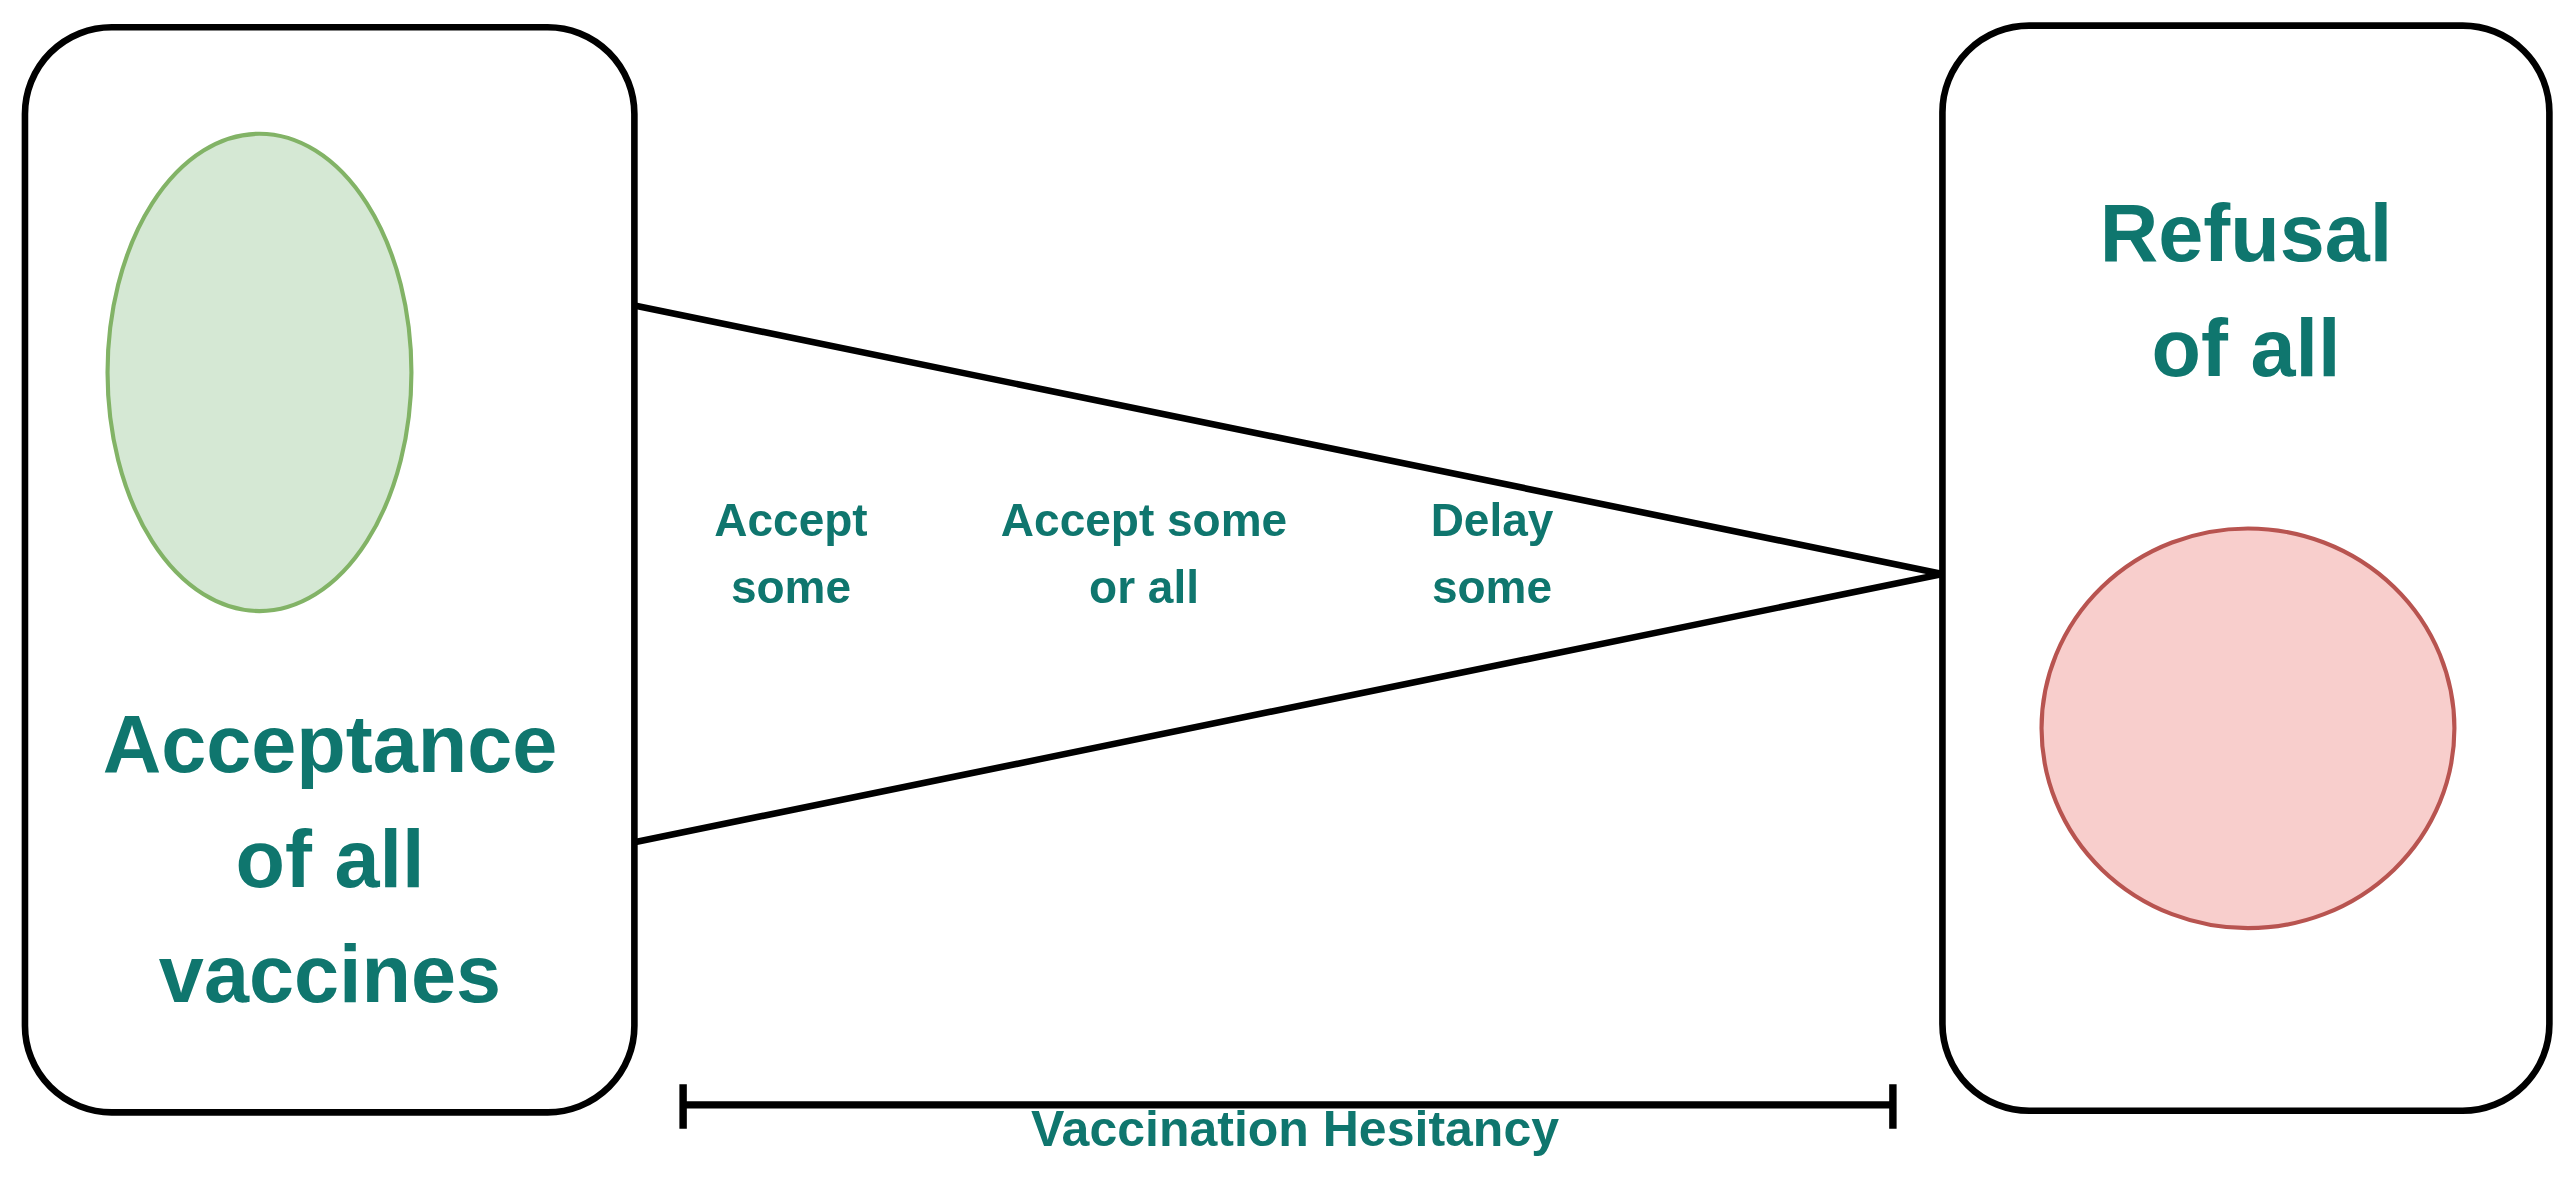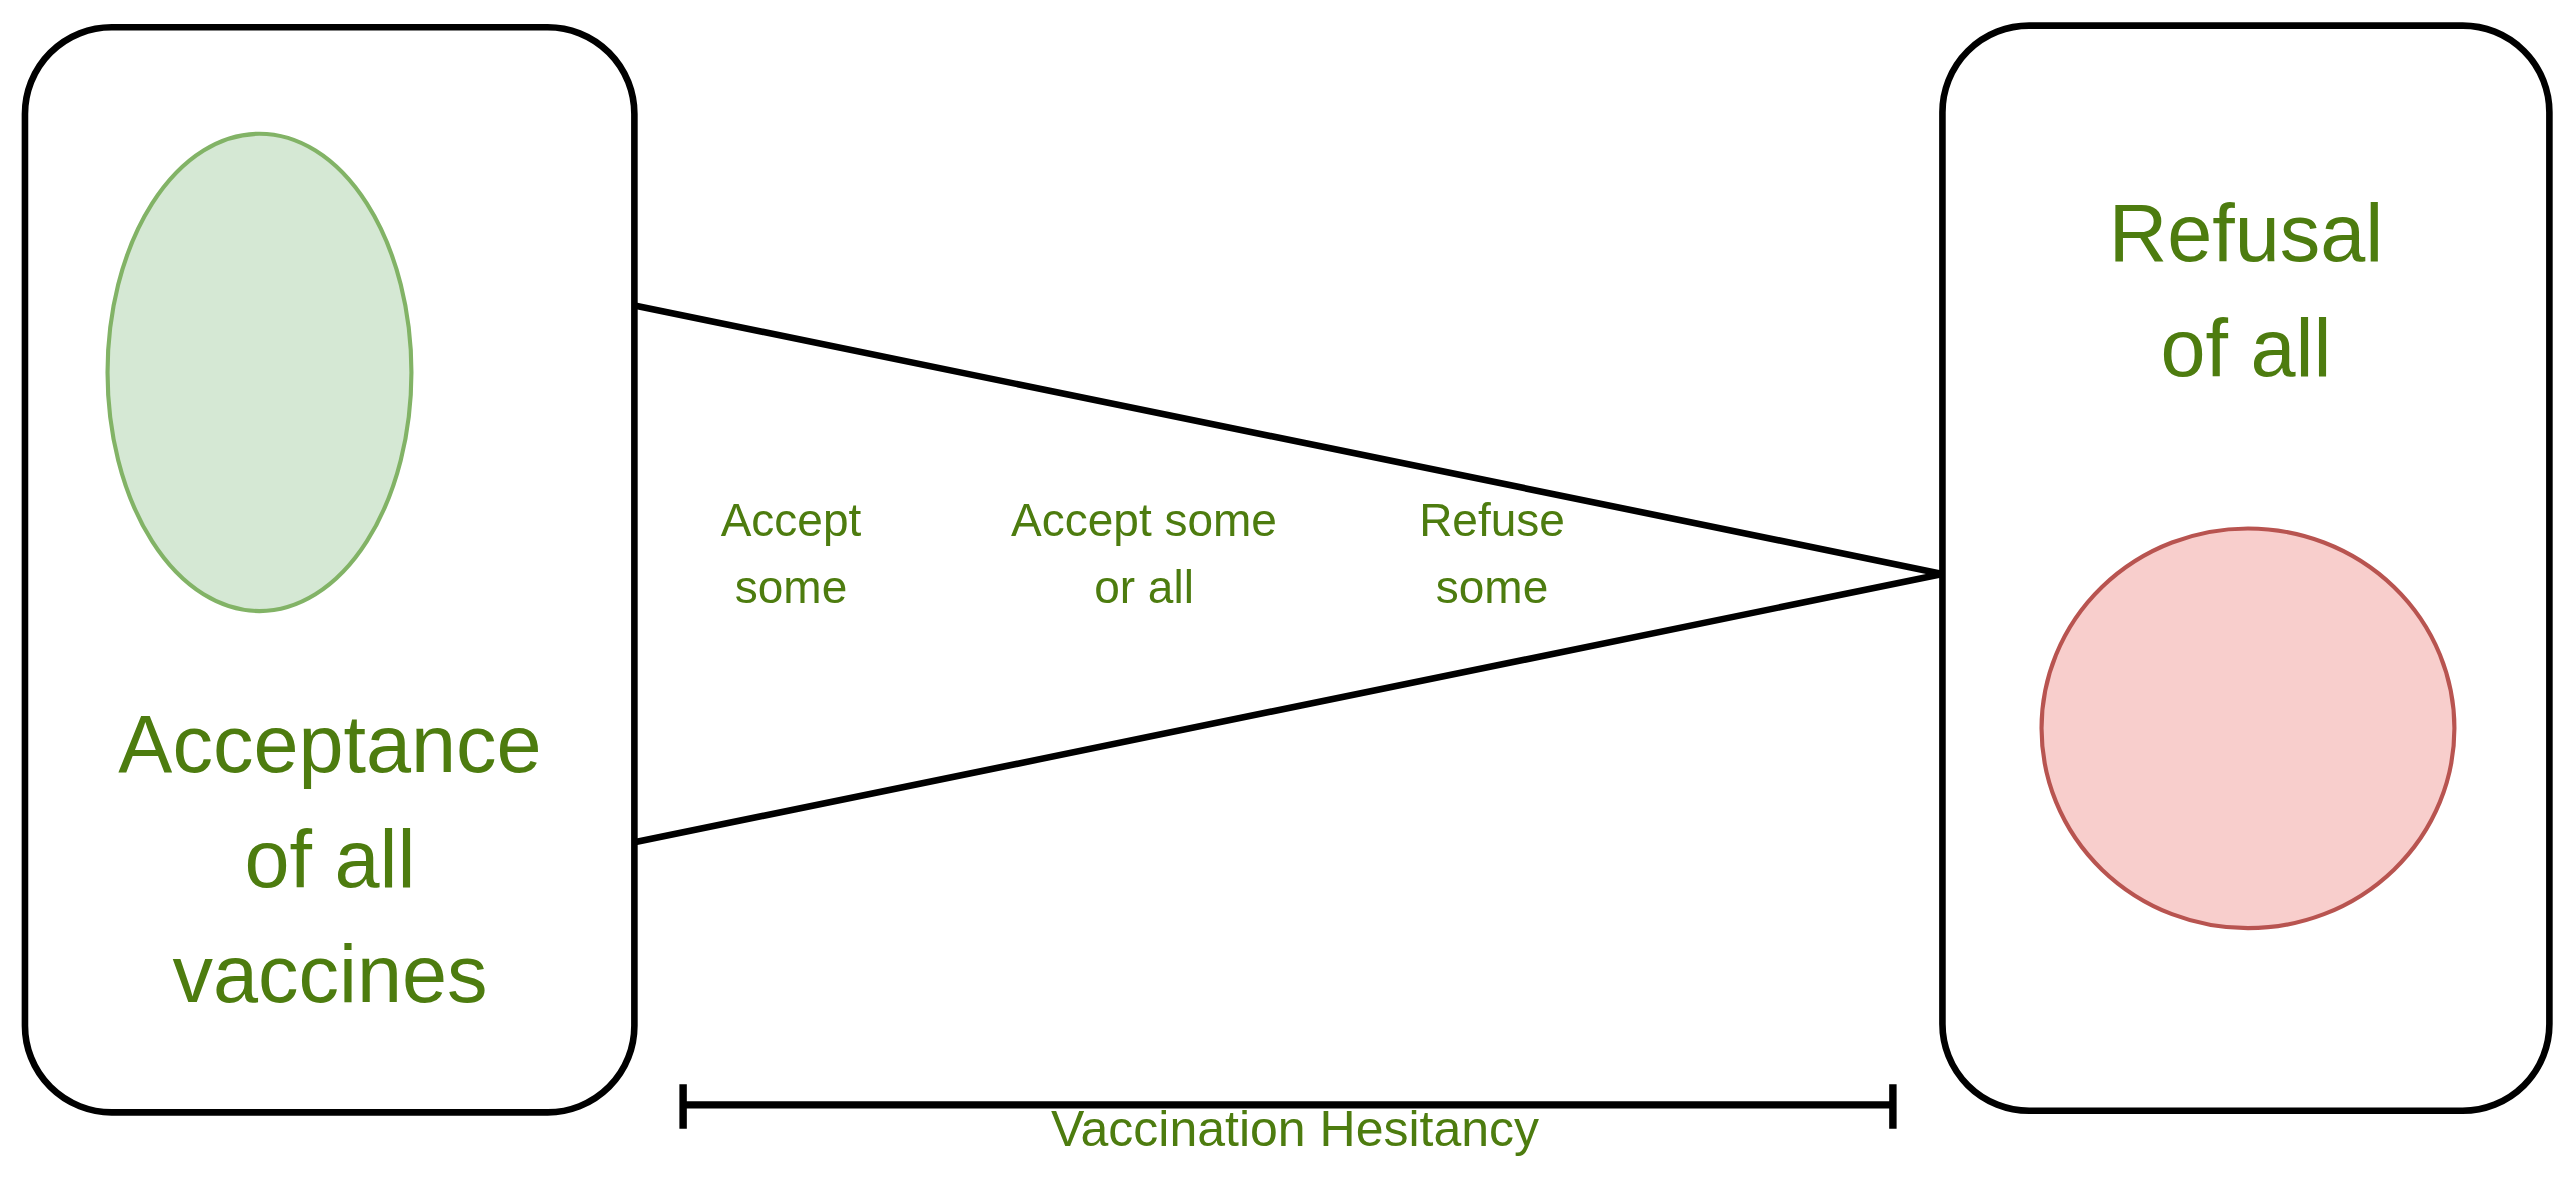--- a/index.html
+++ b/index.html
@@ -19,21 +19,22 @@
   #shapes {
     position: absolute;
     top: 0;
     left: 0;
   }
   .lbl {
     position: absolute;
     white-space: pre-line;
     text-align: center;
     transform: translateX(-50%);
-    color: #4d7c0f;
+    color: #0f766e;
+    font-weight: bold;
   }
   .box-label {
     font-size: 81px;
     line-height: 1.42;
   }
   .wedge-label {
     font-size: 46px;
     line-height: 1.45;
   }
   .bracket-label {
@@ -68,19 +69,19 @@
 
   <div class="lbl box-label" style="left: 2246px; top: 176px; width: 578px;">Refusal
 of all</div>
 
   <div class="lbl wedge-label" style="left: 791px; top: 487px; width: 496px;">Accept
 some</div>
 
   <div class="lbl wedge-label" style="left: 1144px; top: 487px; width: 578px;">Accept some
 or all</div>
 
-  <div class="lbl wedge-label" style="left: 1492px; top: 487px; width: 496px;">Refuse
+  <div class="lbl wedge-label" style="left: 1492px; top: 487px; width: 496px;">Delay
 some</div>
 
   <div class="lbl bracket-label" style="left: 1295px; top: 1097px;">Vaccination Hesitancy</div>
 
 </div>
 
 
 </body></html>

